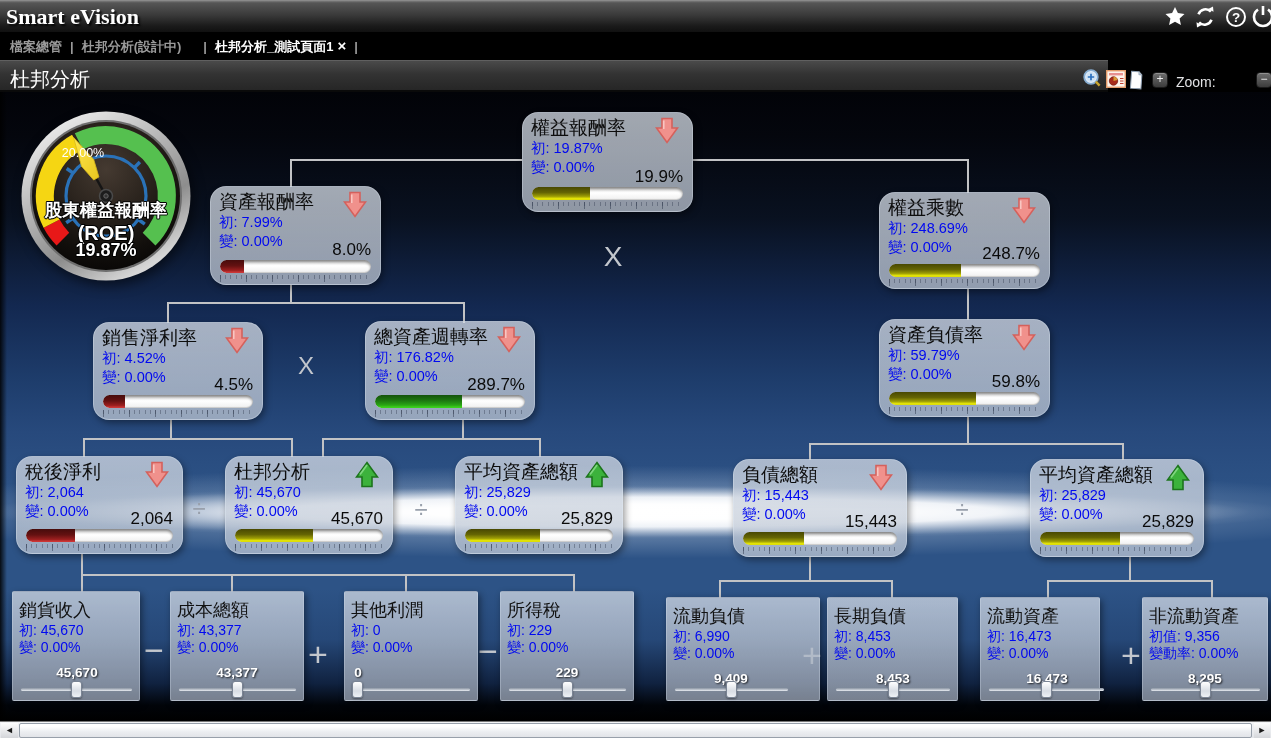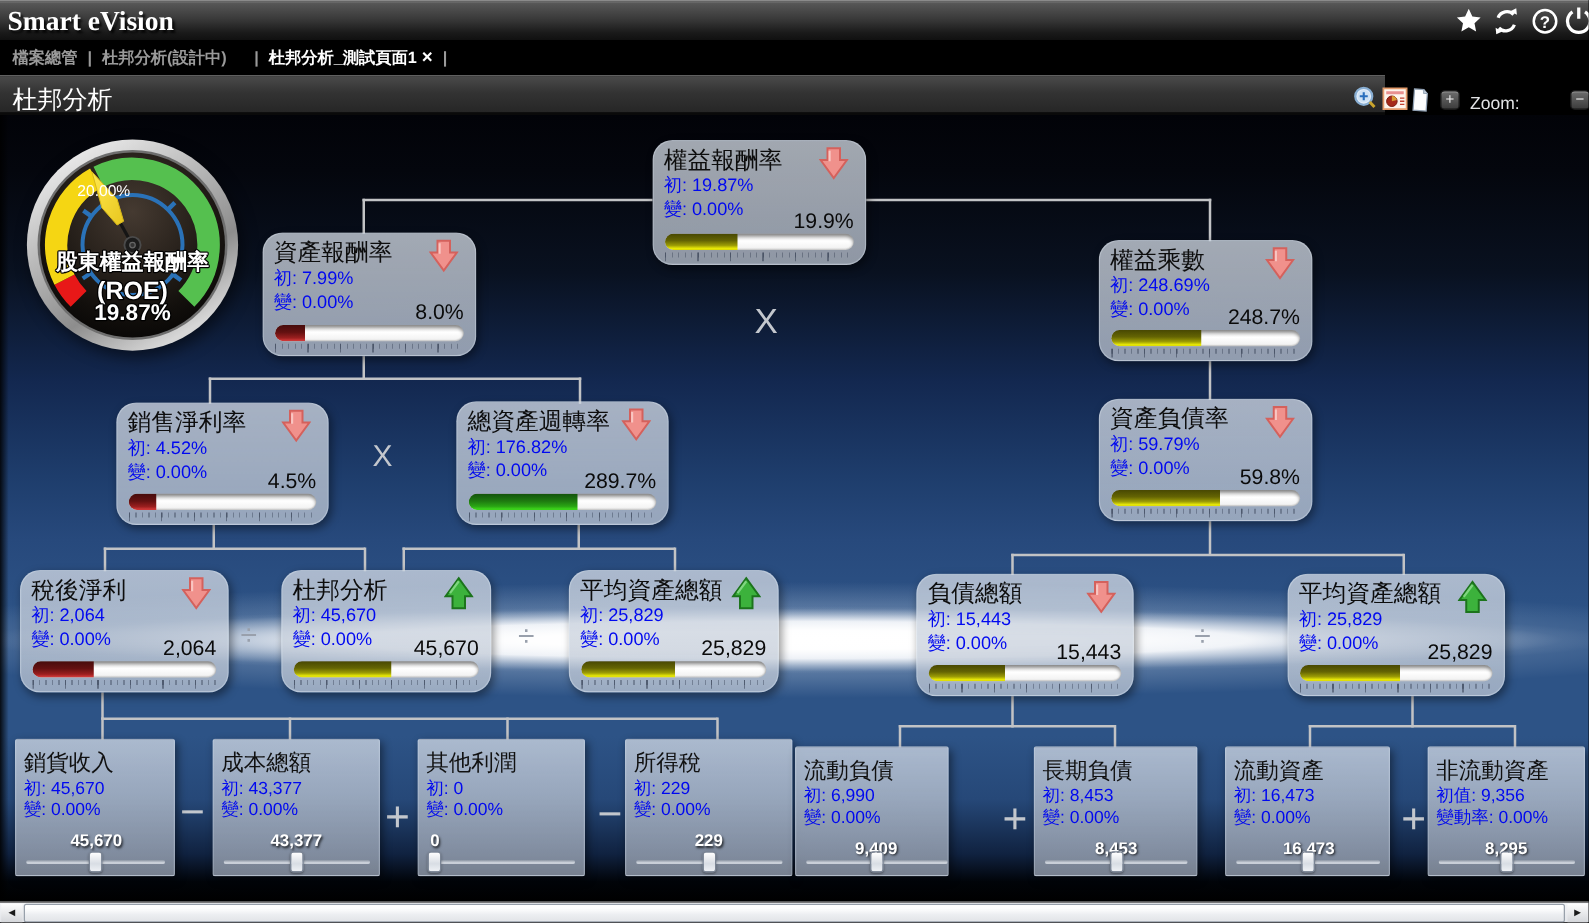--- a/index.html
+++ b/index.html
@@ -298,53 +298,53 @@
 <div class="thumb" style="left:58px;top:89px"></div>
 </div>
 <div class="cC" style="left:170px;top:591px;width:134px;height:110px">
 <div class="cCt">成本總額</div>
 <div class="cCi">初: 43,377</div>
 <div class="cCc">變: 0.00%</div>
 <div class="cCv" style="left:26px;top:73px">43,377</div>
 <div class="groove" style="left:8px;top:96px;width:117px"></div>
 <div class="thumb" style="left:61px;top:89px"></div>
 </div>
-<div class="cC" style="left:334px;top:591px;width:134px;height:110px">
+<div class="cC" style="left:344px;top:591px;width:134px;height:110px">
 <div class="cCt">其他利潤</div>
 <div class="cCi">初: 0</div>
 <div class="cCc">變: 0.00%</div>
 <div class="cCv" style="left:-27px;top:73px">0</div>
 <div class="groove" style="left:8px;top:96px;width:117px"></div>
 <div class="thumb" style="left:7px;top:89px"></div>
 </div>
 <div class="cC" style="left:500px;top:591px;width:134px;height:110px">
 <div class="cCt">所得稅</div>
 <div class="cCi">初: 229</div>
 <div class="cCc">變: 0.00%</div>
 <div class="cCv" style="left:26px;top:73px">229</div>
 <div class="groove" style="left:8px;top:96px;width:117px"></div>
 <div class="thumb" style="left:61px;top:89px"></div>
 </div>
-<div class="cC" style="left:636px;top:597px;width:123px;height:104px">
+<div class="cC" style="left:666px;top:597px;width:154px;height:104px">
 <div class="cCt">流動負債</div>
 <div class="cCi">初: 6,990</div>
 <div class="cCc">變: 0.00%</div>
 <div class="cCv" style="left:24px;top:73px">9,409</div>
 <div class="groove" style="left:8px;top:90px;width:113px"></div>
 <div class="thumb" style="left:59px;top:83px"></div>
 </div>
 <div class="cC" style="left:827px;top:597px;width:131px;height:104px">
 <div class="cCt">長期負債</div>
 <div class="cCi">初: 8,453</div>
 <div class="cCc">變: 0.00%</div>
 <div class="cCv" style="left:25px;top:73px">8,453</div>
 <div class="groove" style="left:8px;top:90px;width:114px"></div>
 <div class="thumb" style="left:60px;top:83px"></div>
 </div>
-<div class="cC" style="left:980px;top:597px;width:132px;height:104px">
+<div class="cC" style="left:980px;top:597px;width:120px;height:104px">
 <div class="cCt">流動資產</div>
 <div class="cCi">初: 16,473</div>
 <div class="cCc">變: 0.00%</div>
 <div class="cCv" style="left:26px;top:73px">16,473</div>
 <div class="groove" style="left:8px;top:90px;width:115px"></div>
 <div class="thumb" style="left:60px;top:83px"></div>
 </div>
 <div class="cC" style="left:1142px;top:597px;width:126px;height:104px">
 <div class="cCt">非流動資產</div>
 <div class="cCi">初值: 9,356</div>

